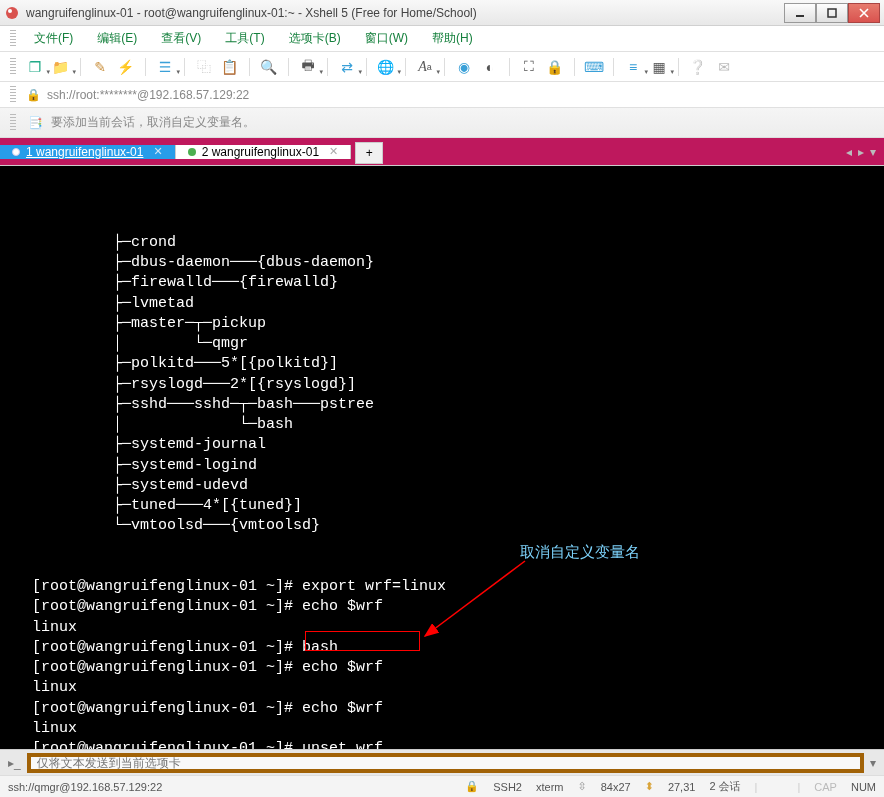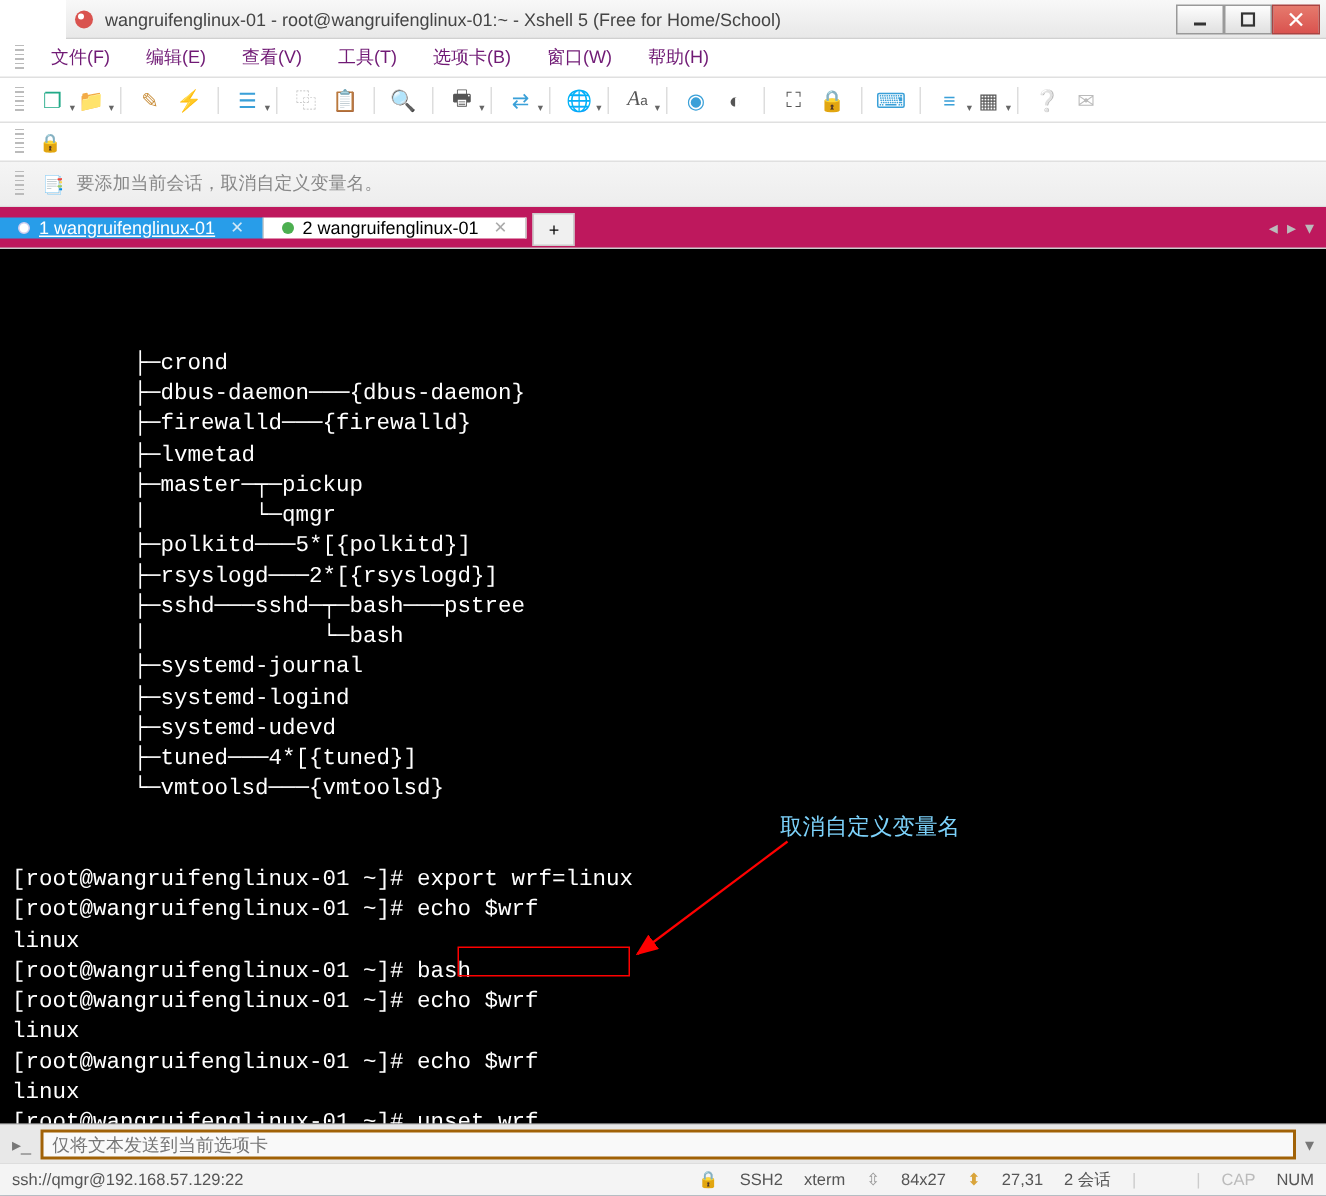--- a/index.html
+++ b/index.html
@@ -19,21 +19,20 @@
   background: #fff;
   box-shadow: 0 0 10px rgba(0,0,0,0.3);
 }
 .titlebar {
   height: 26px;
   background: linear-gradient(to bottom, #f8f8f8 0%, #e8e8e8 100%);
   border-bottom: 1px solid #d0d0d0;
   display: flex;
   align-items: center;
   padding: 0 4px;
-  margin-left: 44px;
 }
 .titlebar-icon {
   width: 16px;
   height: 16px;
   margin-right: 6px;
   display: inline-flex;
   align-items: center;
   justify-content: center;
 }
 .titlebar-text { flex: 1; color: #444; font-size: 12px; }
@@ -62,21 +61,21 @@
   padding: 0 10px;
   border-bottom: 1px solid #e0e0e0;
   gap: 4px;
 }
 .menu-grip {
   width: 6px;
   height: 18px;
   background: repeating-linear-gradient(to bottom, #bbb 0, #bbb 1px, transparent 1px, transparent 3px);
   margin-right: 4px;
 }
-.menu-item { padding: 2px 10px; color: #701a75; font-size: 12px; }
+.menu-item { padding: 2px 10px; color: #15803d; font-size: 12px; }
 .toolbar {
   height: 30px;
   background: #fff;
   display: flex;
   align-items: center;
   padding: 0 10px;
   border-bottom: 1px solid #e0e0e0;
   gap: 4px;
 }
 .tb-btn {
@@ -175,21 +174,21 @@
   background: #000;
   color: #fff;
   font-family: "Consolas", "Courier New", monospace;
   font-size: 15px;
   line-height: 1.35;
   padding: 6px 8px;
   overflow: hidden;
   position: relative;
   white-space: pre;
 }
-.term-line { white-space: pre; }
+.term-line { white-space: pre; margin-left: 24px; }
 .annotation {
   position: absolute;
   color: #7dd3fc;
   font-family: "Microsoft YaHei", sans-serif;
   font-size: 15px;
 }
 .highlight-box {
   position: absolute;
   border: 1px solid #ff0000;
 }
@@ -198,21 +197,21 @@
   background: #e8e8e8;
   border-top: 1px solid #ccc;
   display: flex;
   align-items: center;
   padding: 0 8px;
   gap: 6px;
 }
 .input-bar input {
   flex: 1;
   height: 20px;
-  border: 2px solid #a16207;
+  border: 4px solid #a16207;
   padding: 0 6px;
   font-size: 12px;
   color: #aaa;
   background: #f9f9f9;
 }
 .status-bar {
   height: 22px;
   background: #f4f4f4;
   border-top: 1px solid #ddd;
   display: flex;
@@ -311,20 +310,21 @@
     <span class="tb-btn" style="color:#3aa0d8;">≡<span class="dd">▾</span></span>
     <span class="tb-btn">▦<span class="dd">▾</span></span>
     <span class="tb-sep"></span>
     <span class="tb-btn" style="color:#3aa0d8;">❔</span>
     <span class="tb-btn" style="color:#bbb;">✉</span>
   </div>
 
   <div class="addressbar">
     <div class="menu-grip"></div>
     <span style="color:#999;">🔒</span>
+    <span style="flex:1;">ssh://root:********@192.168.57.129:22</span>
   </div>
 
   <div class="tip-bar">
     <div class="menu-grip"></div>
     <span style="color:#666;">📑</span>
     <span>要添加当前会话，取消自定义变量名。</span>
   </div>
 
   <div class="tab-bar">
     <div class="tab active">

